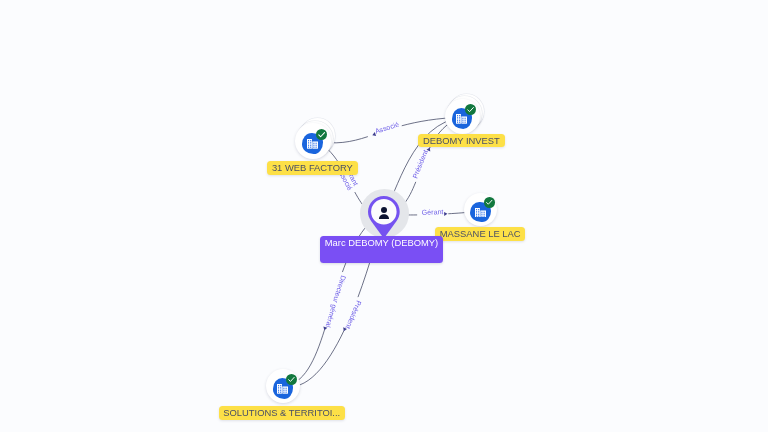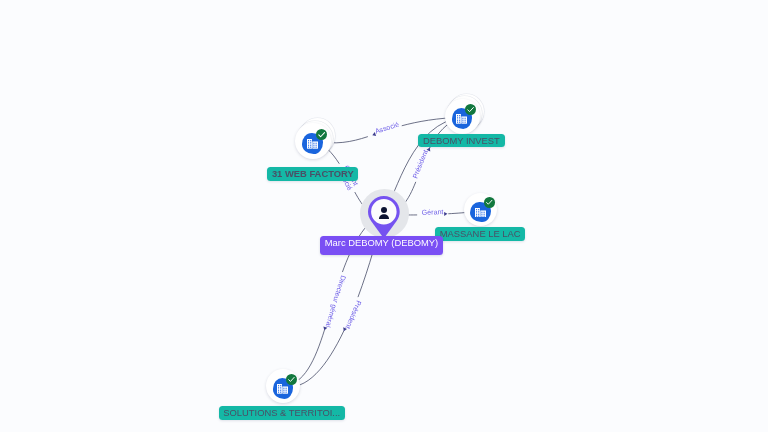--- a/index.html
+++ b/index.html
@@ -27,27 +27,27 @@
   .badge{position:absolute;left:50%;top:50%;width:32.4%;height:32.4%;
          margin:-12.05px 0 0 3.15px;
          border-radius:50%;background:#12783e;}
   .badge svg{width:100%;height:100%;display:block;}
   .halo{position:absolute;left:-8.2px;top:-7.3px;width:49px;height:49px;border-radius:50%;
         background:radial-gradient(circle at 50% 50%, #e4e6ea 0%, #e4e6ea 74%, rgba(228,230,234,0) 100%);}
   .pin{position:absolute;left:0;top:0;width:31.7px;height:42.6px;}
   .pinbody{fill:#7552f0;}
   .pinhole{fill:#fcfbfd;}
   .picon{position:absolute;left:7.35px;top:7.25px;width:18px;height:18px;fill:#0c1231;}
-  .nlabel{position:absolute;background:#14b8a6;border-radius:3.5px;
+  .nlabel{position:absolute;background:#fde047;border-radius:3.5px;
           box-shadow:0 1px 2.5px rgba(40,50,90,.13);
           color:#4a4f66;font-size:9.4px;white-space:nowrap;
           padding:0 4.8px;height:13.8px;line-height:13.8px;}
   .plabel{position:absolute;background:#7a4ff4;border-radius:3.5px;
           color:#fdfbff;font-size:9.4px;white-space:nowrap;
-          padding:0 4.8px;height:19px;line-height:14.5px;
+          padding:0 4.8px;height:27px;line-height:14.5px;
           box-shadow:0 1px 2.5px rgba(40,50,90,.16);}
 </style>
 </head>
 <body>
 
 <div id="stage">
 
   <svg class="layer" viewBox="0 0 768 432">
     <defs>
       <path id="p-web31" d="M313,140.6 C349.5,150.7 355.2,226.8 384,212"></path>
@@ -233,19 +233,19 @@
     <svg class="pin" viewBox="0 0 317 426">
       <path class="pinbody" d="M158.5 0C70.9 0 0 70.9 0 158.5c0 36 11.6 65.4 32.8 94.6L158.5 426l125.7-172.9c21.2-29.2 32.8-58.6 32.8-94.6C317 70.9 246.1 0 158.5 0z"></path>
       <circle class="pinhole" cx="158.5" cy="158.5" r="127.5"></circle>
     </svg>
     <svg class="picon" viewBox="0 0 24 24">
       <circle cx="12" cy="8" r="4"></circle>
       <path d="M5.3 20.1c0-4.2 3.0-6.4 6.7-6.4s6.7 2.2 6.7 6.4z"></path>
     </svg>
   </div>
 
-  <div class="nlabel" style="left: 267.1px; top: 167px; font-weight: bold;">31 WEB FACTORY</div>
+  <div class="nlabel" style="left: 267.1px; top: 161px;">31 WEB FACTORY</div>
   <div class="nlabel" style="left: 418.1px; top: 133.7px;">DEBOMY INVEST</div>
   <div class="nlabel" style="left: 435px; top: 227.4px;">MASSANE LE LAC</div>
   <div class="nlabel" style="left: 218.5px; top: 406px;">SOLUTIONS &amp; TERRITOI...</div>
   <div class="plabel" style="left: 320px; top: 235.8px;">Marc DEBOMY (DEBOMY)</div>
 
 </div>
 
 </body></html>

